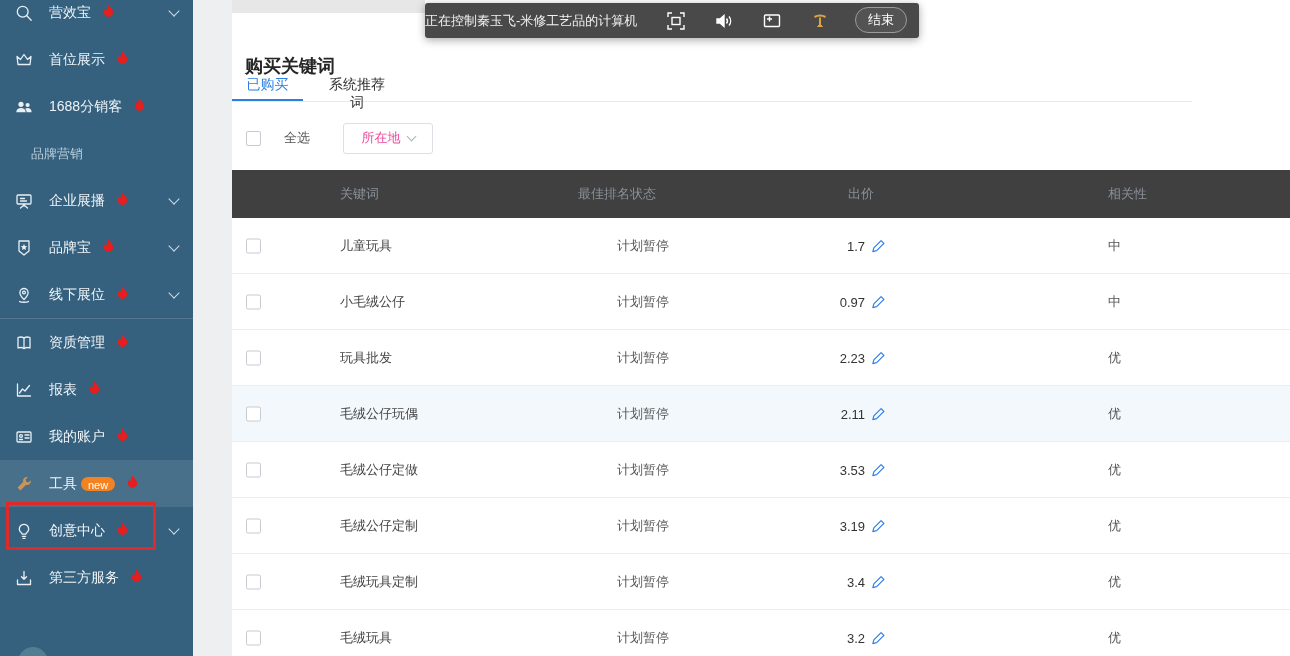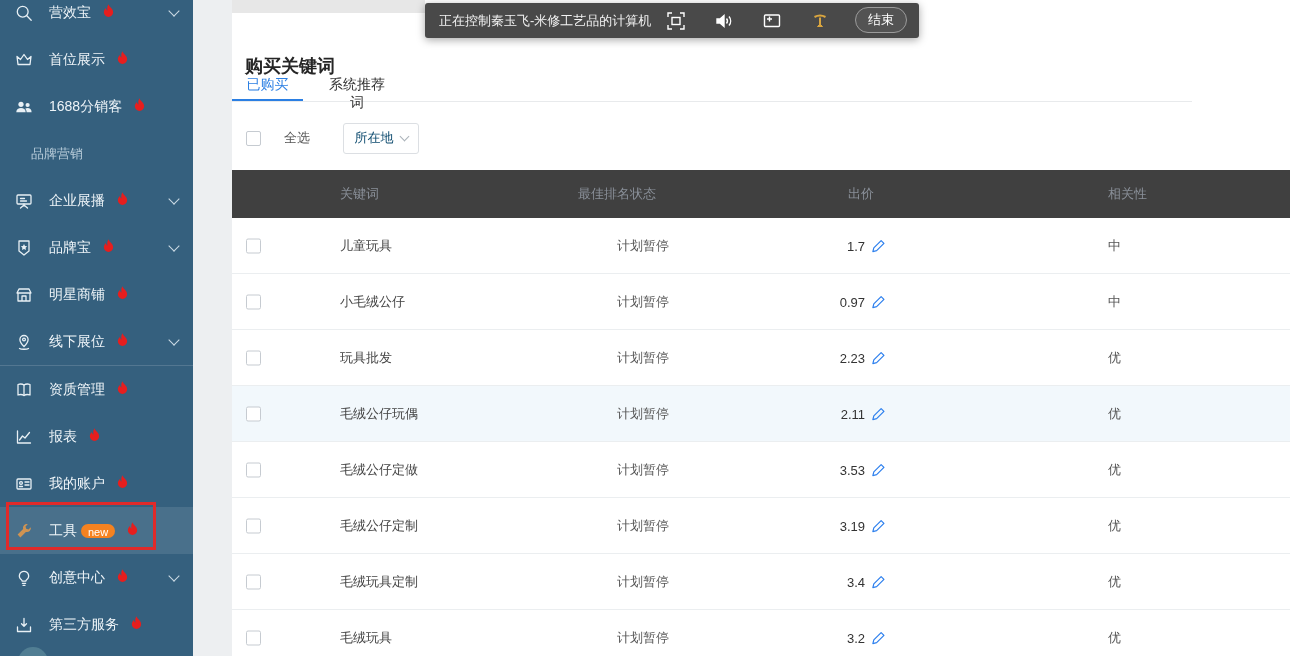--- a/index.html
+++ b/index.html
@@ -30,42 +30,42 @@
   .top-strip{position:absolute;left:0;top:0;width:193px;height:13px;background:#e7e7e7;}
   .page-title{position:absolute;left:13px;top:42px;font-size:18px;color:#262626;}
   .tabs{position:absolute;left:0;top:76px;width:960px;height:26px;border-bottom:1px solid #e8eaec;display:flex;}
   .tab{height:25px;font-size:14px;color:#333;text-align:center;cursor:pointer;padding:0 2px;}
   .tab.active{color:#2B7FE3;border-bottom:2px solid #2B7FE3;width:71px;}
   .tab.plain{margin-left:19px;width:70px;}
 
   .filter-row{position:absolute;left:0;top:122px;height:32px;display:flex;align-items:center;}
   .checkbox{width:15px;height:15px;border:1px solid #c6cbd1;border-radius:2px;background:#fff;flex:none;}
   .select-all-label{margin-left:23px;font-size:13px;color:#555;}
-  .loc-dropdown{margin-left:33px;width:76px;height:31px;border:1px solid #dcdfe3;border-radius:3px;display:flex;align-items:center;justify-content:center;gap:7px;color:#0c4a6e;font-size:13px;cursor:pointer;}
+  .loc-dropdown{margin-left:33px;width:90px;height:31px;border:1px solid #dcdfe3;border-radius:3px;display:flex;align-items:center;justify-content:center;gap:7px;color:#ec4899;font-size:13px;cursor:pointer;}
   .dd-chevron{width:7px;height:7px;border-right:1.4px solid #aab2b9;border-bottom:1.4px solid #aab2b9;transform:rotate(45deg);margin-top:-3px;}
   .filter-row .checkbox{margin-left:14px;}
 
   .table{position:absolute;left:0;top:170px;width:1058px;}
   .t-header{position:relative;height:48px;background:#404040;}
   .t-header span{position:absolute;top:50%;transform:translateY(-50%);font-size:13px;color:#8a9099;}
   .h-keyword{left:108px;} .h-status{left:346px;} .h-bid{left:616px;} .h-rel{left:876px;}
   .t-row{position:relative;height:56px;border-bottom:1px solid #ebeef0;background:#fff;}
   .t-row.hl{background:#f2f8fc;}
   .t-row .cell{position:absolute;top:50%;transform:translateY(-50%);font-size:13px;color:#4d4d4d;}
   .t-row .cb{position:absolute;top:50%;transform:translateY(-50%);left:14px;}
   .t-row .keyword{left:108px;color:#444;}
   .t-row .status{left:346px;color:#555;margin-left:39px;}
   .t-row .bid{left:582px;width:72px;display:flex;align-items:center;justify-content:flex-end;gap:6px;}
   .bid-val{font-size:13px;color:#333;}
   .edit{display:inline-flex;cursor:pointer;}
   .t-row .rel{left:876px;color:#555;}
 
   
   .remote-bar{position:absolute;left:425px;top:3px;width:494px;height:35px;background:#494949;border-radius:3px;box-shadow:0 2px 8px rgba(0,0,0,.35);display:flex;align-items:center;z-index:5;}
-  .rb-status{margin-left:14px;font-size:13px;color:#f2f2f2;white-space:nowrap;}
+  .rb-status{font-size:13px;color:#f2f2f2;white-space:nowrap;}
   .rb-icons{margin-left:auto;display:flex;align-items:center;gap:26px;}
   .rb-icon{display:inline-flex;cursor:pointer;}
   .rb-end{margin:0 12px 2px 24px;border:1px solid #9b9b9b;border-radius:13px;color:#fff;font-size:13px;padding:3px 12px;cursor:pointer;background:rgba(255,255,255,.06);}
 </style>
 </head>
 <body>
 
 <div class="app">
 
   <nav class="sidebar">
@@ -151,35 +151,20 @@
     <span class="s-label">品牌宝</span>
 
     <span class="s-badge-hot" hidden="">
       <svg width="19" height="19" viewBox="0 0 18 18">
               <path fill="#E61E1E" d="M9 1.2c.6 2.7 4.4 4 4.4 7.6a4.4 4.4 0 1 1-8.8 0c0-1.7.8-3 1.9-4.1.2 1 .7 2 1.6 2.5C7.5 5 7.8 2.8 9 1.2z"></path>
             </svg>
     </span>
     <span class="s-chevron"></span>
   </div>
 
-  <div class="side-item">
-    <span class="s-icon">
-            <svg width="20" height="20" viewBox="0 0 20 20" fill="none" stroke="#e8f0f5" stroke-width="1.3" stroke-linecap="round" stroke-linejoin="round">
-              <path d="M4 8.5V16h12V8.5M3 8l2-4h10l2 4zM8 16v-5h4v5"></path>
-            </svg>
-          </span>
-    <span class="s-label">明星商铺</span>
-
-    <span class="s-badge-hot" hidden="">
-      <svg width="19" height="19" viewBox="0 0 18 18">
-              <path fill="#E61E1E" d="M9 1.2c.6 2.7 4.4 4 4.4 7.6a4.4 4.4 0 1 1-8.8 0c0-1.7.8-3 1.9-4.1.2 1 .7 2 1.6 2.5C7.5 5 7.8 2.8 9 1.2z"></path>
-            </svg>
-    </span>
-
-  </div>
 
   <div class="side-item">
     <span class="s-icon">
             <svg width="20" height="20" viewBox="0 0 20 20" fill="none" stroke="#e8f0f5" stroke-width="1.3" stroke-linecap="round" stroke-linejoin="round">
               <path d="M10 3.5c2.3 0 4.1 1.8 4.1 4 0 3-4.1 7-4.1 7S5.9 10.5 5.9 7.5c0-2.2 1.8-4 4.1-4z"></path>
               <circle cx="10" cy="7.5" r="1.4"></circle>
               <path d="M5.5 16.5c1.5 1 7.5 1 9 0"></path>
             </svg>
           </span>
     <span class="s-label">线下展位</span>

